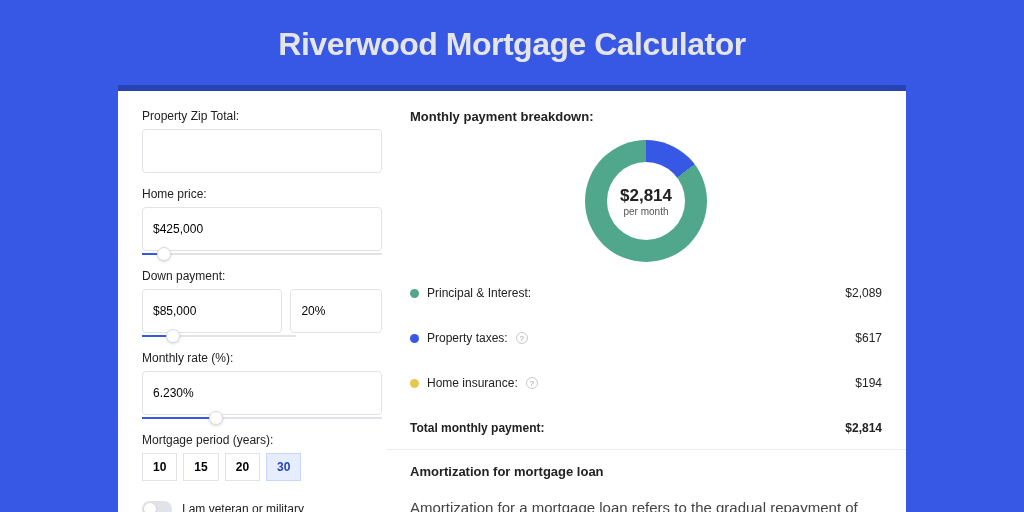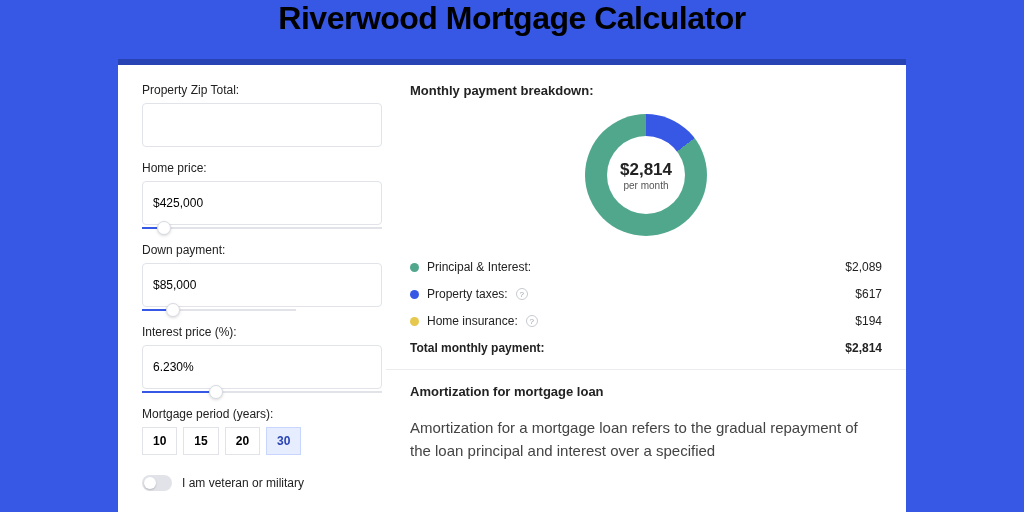--- a/index.html
+++ b/index.html
@@ -1,17 +1,17 @@
 <!DOCTYPE html>
 <html><head>
 <meta charset="utf-8">
 <style>
   * { box-sizing: border-box; margin: 0; padding: 0; font-family: -apple-system, BlinkMacSystemFont, "Segoe UI", Arial, sans-serif; }
   body { background: #3757e5; width: 1024px; height: 512px; overflow: hidden; }
-  .title { color: #000000; text-align: center; font-size: 32px; font-weight: 700; padding-bottom: 22px; letter-spacing: -0.5px; }
+  .title { color: #e5e5e5; text-align: center; font-size: 32px; font-weight: 700; padding-top: 26px; padding-bottom: 22px; letter-spacing: -0.5px; }
   .card { background: #fff; width: 788px; margin: 0 auto; height: 600px; border-top: 6px solid #2843b3; padding: 18px 24px; display: flex; gap: 28px; font-size: 13px; color: #222; }
   .left { width: 240px; }
   .field-label { font-size: 12px; color: #222; margin-bottom: 6px; margin-top: 14px; display:block; }
   .left .field-label:first-child { margin-top: 0; }
   .input { width: 100%; border: 1px solid #e1e3e8; border-radius: 4px; padding: 21px 10px; font-size: 12px; height: 34px; }
   .slider-rail { position: relative; height: 2px; background: #e1e3e8; margin-top: 2px; }
   .slider-fill { position: absolute; height: 2px; background: #3757e5; left:0; top:0; }
   .slider-thumb { position: absolute; width: 14px; height: 14px; border-radius: 50%; background: #fff; border: 1px solid #d8dbe2; top: -6px; box-shadow: 0 1px 3px rgba(0,0,0,0.15); }
   .down-row { display:flex; gap:8px;border-radius:13px; }
   .down-row .input:first-child { flex: 1.7; }
@@ -22,21 +22,21 @@
   .toggle-row { display:flex; align-items:center; gap:10px; margin-top:20px; }
   .toggle { width:30px; height:16px; border-radius:10px; background:#e1e3e8; position:relative; }
   .toggle::after { content:""; position:absolute; width:12px; height:12px; border-radius:50%; background:#fff; top:2px; left:2px; box-shadow:0 1px 2px rgba(0,0,0,0.2); }
   .right { flex:1; }
   .r-title { font-weight:700; font-size:13px; margin-bottom:6px; }
   .donut-wrap { display:flex; justify-content:center; padding:10px 0 16px; position:relative; }
   .donut { width:122px; height:122px; border-radius:50%; position:relative; }
   .donut-hole { position:absolute; width:78px; height:78px; background:#fff; border-radius:50%; top:22px; left:22px; display:flex; flex-direction:column; align-items:center; justify-content:center; }
   .donut-amount { font-weight:700; font-size:17px; }
   .donut-sub { font-size:10px; color:#555; }
-  .legend { display:flex; flex-direction:column; gap:13px; margin-top:8px; }
+  .legend { display:flex; flex-direction:column; gap:31px; margin-top:8px; }
   .legend-row { display:flex; align-items:center; gap:8px; }
   .dot { width:9px; height:9px; border-radius:50%; flex-shrink:0; }
   .dot.g { background:#51a78c; }
   .dot.b { background:#3757e5; }
   .dot.y { background:#e6c84f; }
   .legend-label { font-size:12px; color:#222; }
   .legend-val { margin-left:auto; font-size:12px; }
   .legend-row.total .legend-label, .legend-row.total .legend-val { font-weight:700; }
   .info-icon { width:12px; height:12px; border:1px solid #c7cad1; border-radius:50%; display:inline-flex; align-items:center; justify-content:center; font-size:8px; color:#9aa0ab; background:#fff; }
   .divider { height:1px; background:#ececef; margin:14px -24px; }
@@ -58,27 +58,28 @@
     <label class="field-label">Home price:</label>
     <input class="input" value="$425,000" style="">
     <div class="slider-rail">
       <div class="slider-fill" id="hp-fill" style="width: 9%;"></div>
       <div class="slider-thumb" id="hp-thumb" style="left: calc(9% - 7px);"></div>
     </div>
 
     <label class="field-label">Down payment:</label>
     <div class="down-row">
       <input class="input" value="$85,000" style="">
+      <input class="input" value="20%" style="">
     </div>
     <div class="slider-rail" style="width:64%;">
       <div class="slider-fill" id="dp-fill" style="width: 20%;"></div>
       <div class="slider-thumb" id="dp-thumb" style="left: calc(20% - 7px);"></div>
     </div>
 
-    <label class="field-label">Interest price (%):</label>
+    <label class="field-label">Monthly rate (%):</label>
     <input class="input" value="6.230%" style="">
     <div class="slider-rail">
       <div class="slider-fill" id="rt-fill" style="width: 31%;"></div>
       <div class="slider-thumb" id="rt-thumb" style="left: calc(31% - 7px);"></div>
     </div>
 
     <label class="field-label">Mortgage period (years):</label>
     <div class="period-row" id="period-row">
         <button class="period-btn">10</button>
         <button class="period-btn">15</button>

